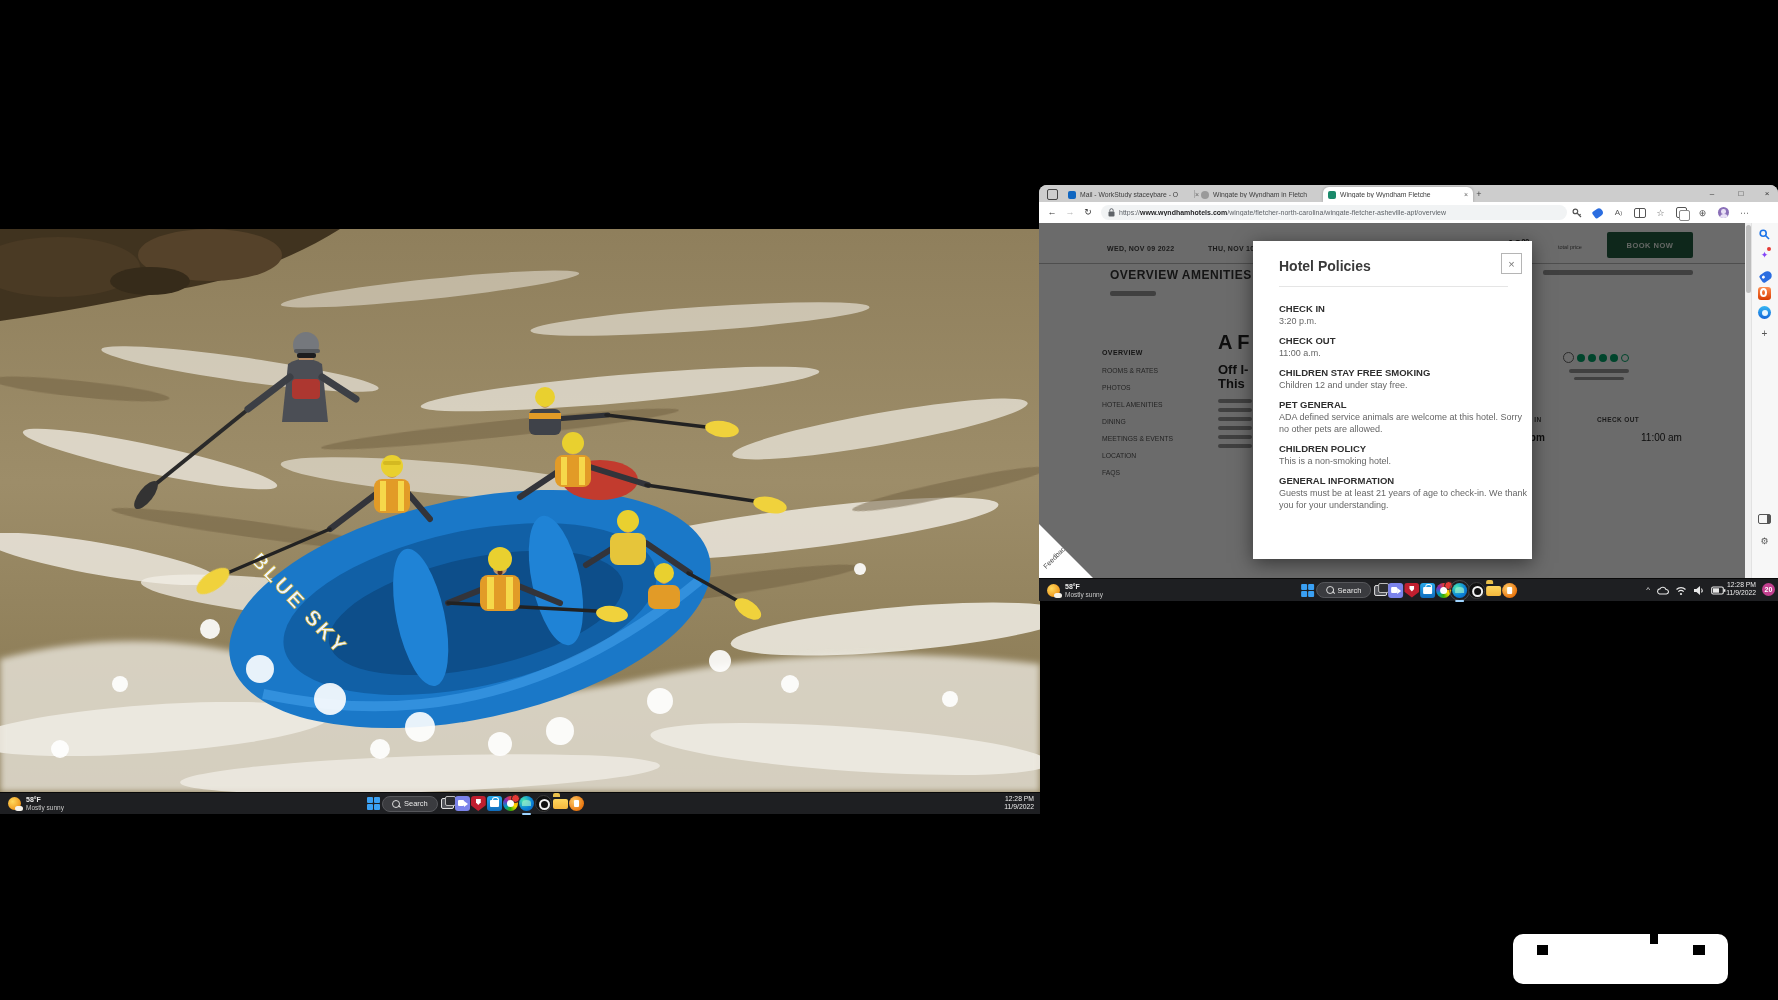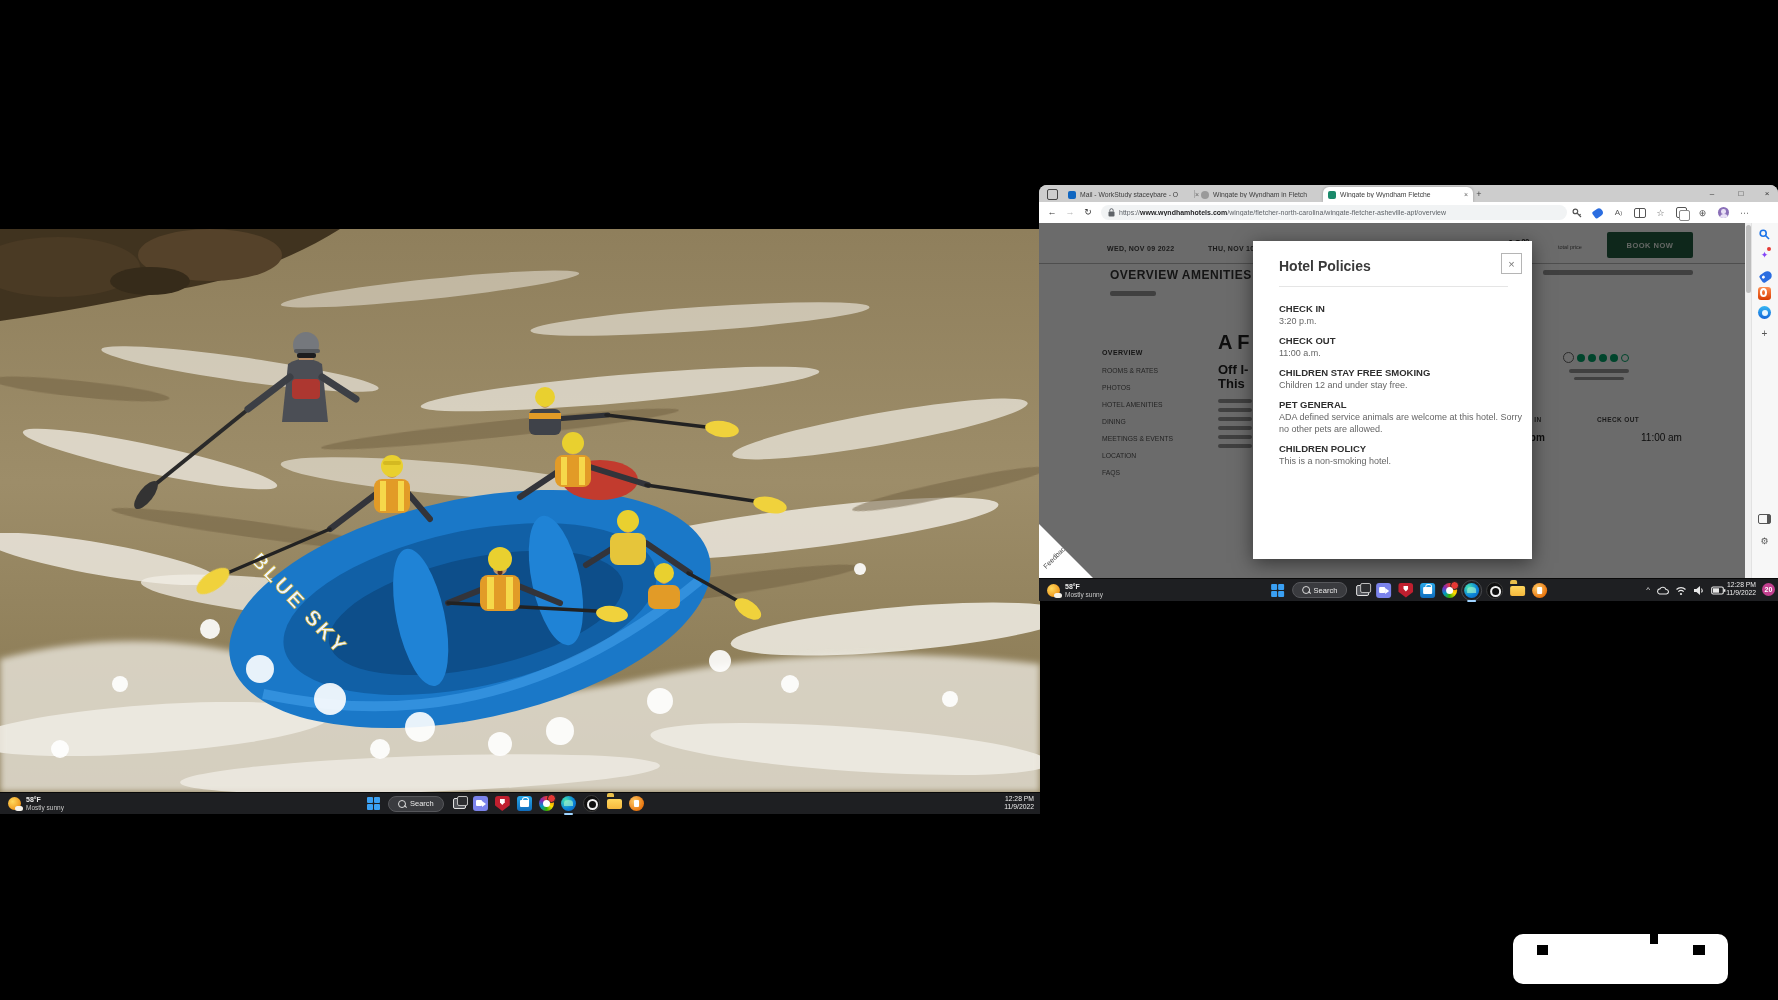--- a/index.html
+++ b/index.html
@@ -9,21 +9,21 @@
   
   #wallpaper{left:0;top:229px;width:1040px;height:563px;}
   .taskbar{background:#1e1f22;border-top:1px solid #090909;}
   #taskbar-left{left:0;top:792px;width:1040px;height:21px;}
   #taskbar-right{left:1039px;top:578px;width:739px;height:22px;}
   .weather{display:flex;align-items:center;gap:5px;height:100%;padding-left:8px;}
   .sun{width:13px;height:13px;border-radius:50%;background:radial-gradient(circle at 35% 35%,#ffd95e,#f09a1e 70%);position:relative;}
   .sun:after{content:"";position:absolute;right:-2px;bottom:-1px;width:8px;height:5px;border-radius:4px;background:#f5f2ea;}
   .wtemp{font-size:7px;font-weight:bold;color:#ececec;line-height:8px;}
   .wcond{font-size:6.5px;color:#c9c9c9;line-height:7px;}
-  .tbrow{display:flex;align-items:center;gap:7px;height:100%;}
+  .tbrow{display:flex;align-items:center;gap:1px;height:100%;}
   .tbi{width:15px;height:15px;position:relative;flex:0 0 auto;}
   .startico{display:grid;grid-template-columns:6px 6px;grid-template-rows:6px 6px;gap:1px;width:13px;height:13px;margin:1px;}
   .startico span{background:#3aa0f3;border-radius:1px;}
   .searchpill{display:flex;align-items:center;gap:4px;background:#3a3b3f;border:1px solid #56575b;
     border-radius:8px;height:14px;padding:0 9px;color:#e8e8e8;font-size:7.5px;}
   .mag{width:6px;height:6px;border:1.2px solid #dcdcdc;border-radius:50%;position:relative;}
   .mag:after{content:"";position:absolute;left:5px;top:5px;width:3px;height:1.2px;background:#dcdcdc;transform:rotate(45deg);}
   .tview{width:11px;height:9px;border:1.3px solid #e2e2e2;border-radius:2px;margin:2px;background:#52545a;}
   .tview:after{content:"";position:absolute;left:6px;top:0px;width:9px;height:8px;border:1.3px solid #bdbdbd;border-radius:2px;background:#2c2d30;}
   .teams{background:#7b83eb;border-radius:3px;}
@@ -431,20 +431,24 @@
         <div class="mb">Children 12 and under stay free.</div>
       </div>
       <div class="msec">
         <div class="mh">PET GENERAL</div>
         <div class="mb">ADA defined service animals are welcome at this hotel. Sorry no other pets are allowed.</div>
       </div>
       <div class="msec">
         <div class="mh">CHILDREN POLICY</div>
         <div class="mb">This is a non-smoking hotel.</div>
       </div>
+      <div class="msec">
+        <div class="mh">GENERAL INFORMATION</div>
+        <div class="mb">Guests must be at least 21 years of age to check-in. We thank you for your understanding.</div>
+      </div>
     </div>
   </div>
 
   <div id="scrollbar">
       <div id="scrollthumb"></div>
     </div>
 
   <div id="rail">
     <div class="railico" style="top:4px;">
       <svg width="11" height="11" viewBox="0 0 11 11">

